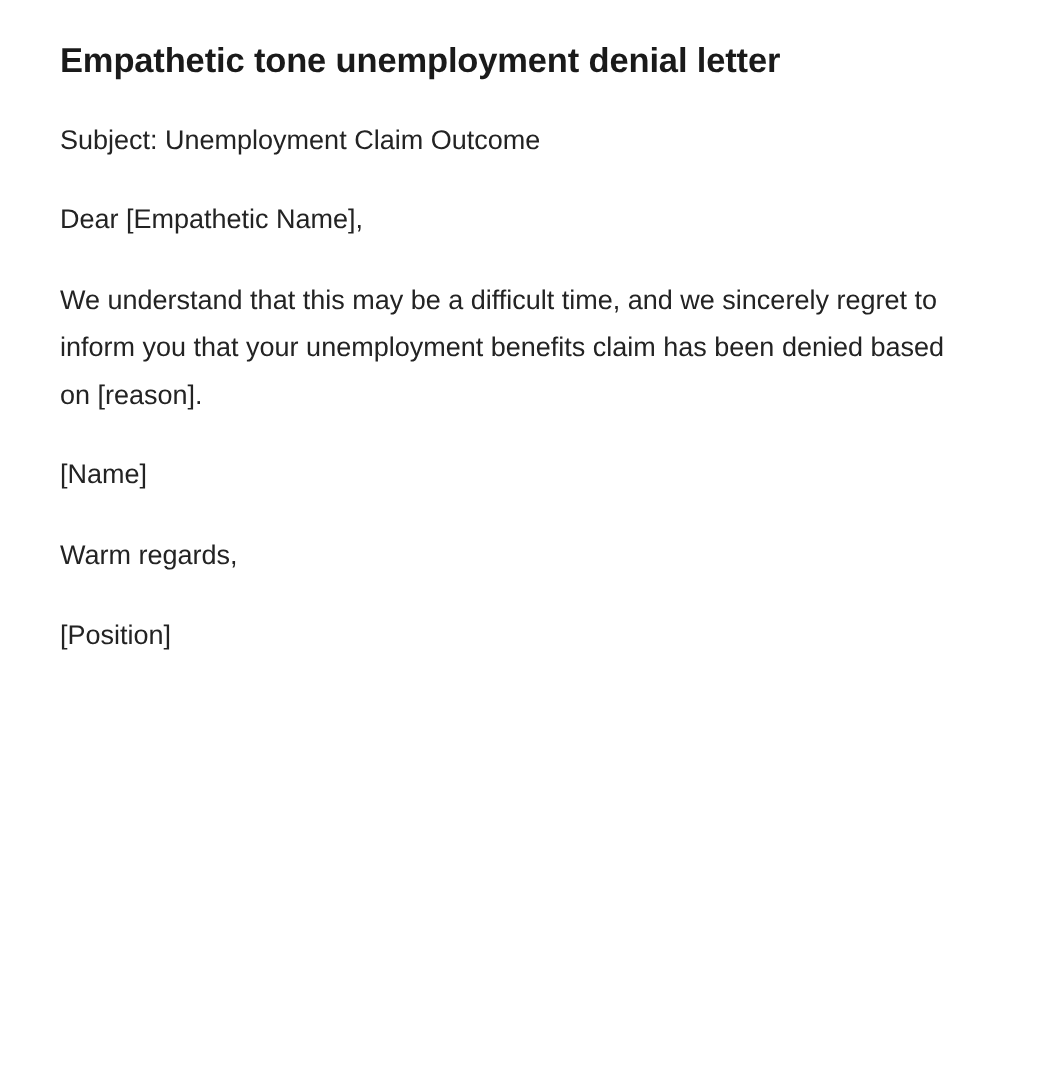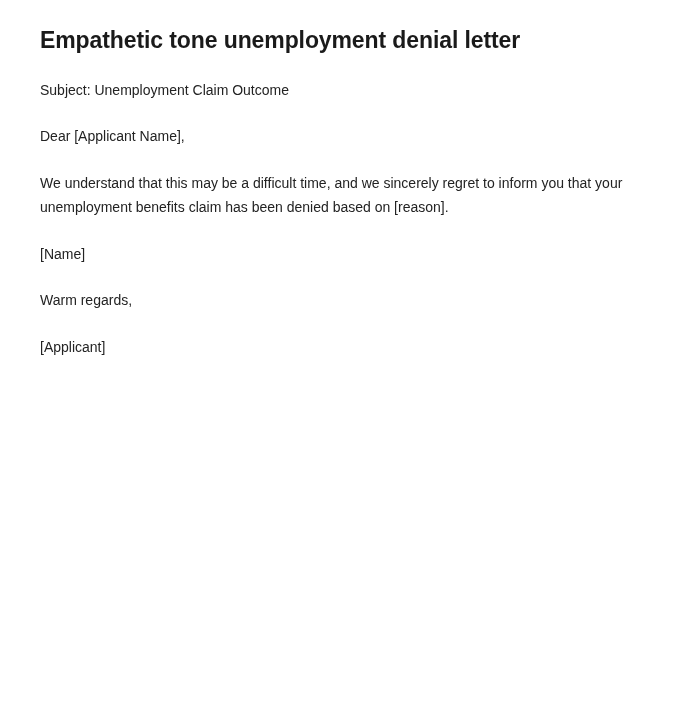--- a/index.html
+++ b/index.html
@@ -21,31 +21,31 @@
   }
   .letter-title {
     font-size: 23px;
     font-weight: bold;
     line-height: 1.3;
     letter-spacing: -0.1px;
     margin: 0 0 22px 0;
     color: #1a1a1a;
   }
   .letter-para {
-    font-size: 14px;
+    font-size: 18px;
     line-height: 1.75;
     margin: 0 0 22px 0;
     color: #232323;
     max-width: 600px;
   }
 </style>
 </head>
 <body>
 
 <div class="letter">
   <h1 class="letter-title">Empathetic tone unemployment denial letter</h1>
   <p class="letter-para">Subject: Unemployment Claim Outcome</p>
-  <p class="letter-para">Dear [Applicant Name],</p>
+  <p class="letter-para">Dear [Empathetic Name],</p>
   <p class="letter-para">We understand that this may be a difficult time, and we sincerely regret to inform you that your unemployment benefits claim has been denied based on [reason].</p>
   <p class="letter-para">[Name]</p>
   <p class="letter-para">Warm regards,</p>
-  <p class="letter-para">[Applicant]</p>
+  <p class="letter-para">[Position]</p>
 </div>
 
 </body></html>

